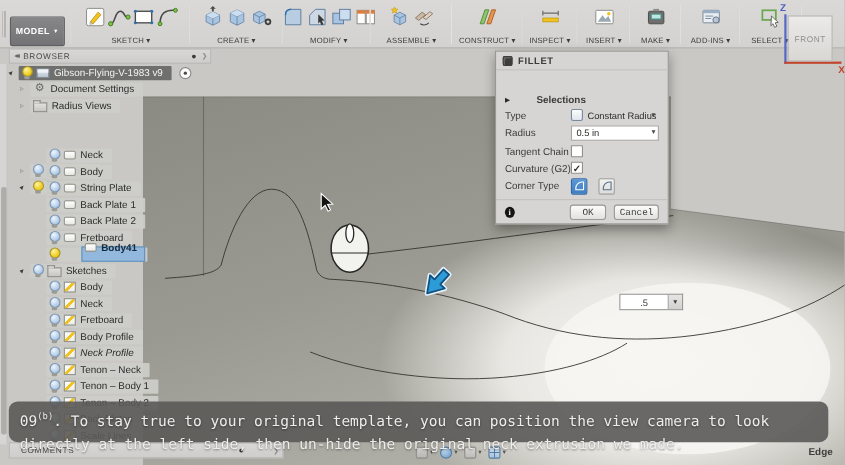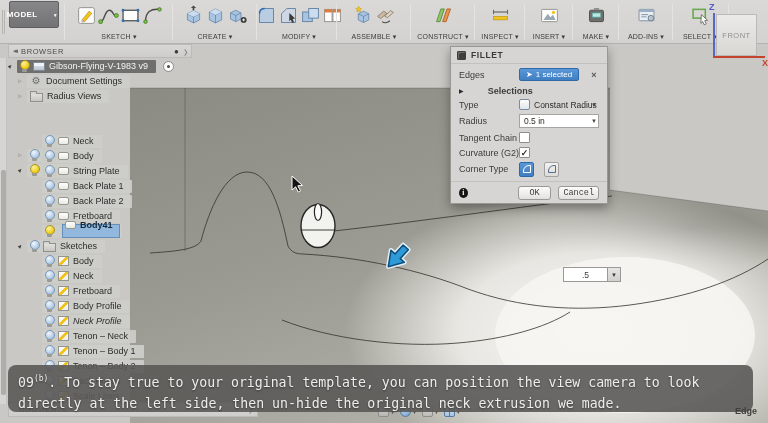--- a/index.html
+++ b/index.html
@@ -8,23 +8,23 @@
   #app *{box-sizing:border-box;}
 
   
   #canvas-svg{position:absolute;left:0;top:0;z-index:0;}
 
   
   #toolbar{position:absolute;left:0;top:0;width:768px;height:44px;z-index:10;
            background:linear-gradient(#dad9d7,#d3d2d0);border-bottom:1px solid #b3b2af;}
   #toolbar .grip{position:absolute;left:2px;top:10px;width:5px;height:24px;
     background:linear-gradient(90deg,#b5b4b1 1px,transparent 1px,transparent 2px,#b5b4b1 2px,#b5b4b1 3px,transparent 3px);}
-  #model-btn{position:absolute;left:9px;top:1px;width:50px;height:27px;background:linear-gradient(#87878a,#737376);
+  #model-btn{position:absolute;left:9px;top:15px;width:50px;height:27px;background:linear-gradient(#87878a,#737376);
     border-radius:2px;color:#fff;font-size:8px;font-weight:bold;letter-spacing:.4px;
-    display:flex;align-items:center;justify-content:flex-end;gap:15px;border:1px solid #5f5f62;cursor:default;}
+    display:flex;align-items:center;justify-content:center;gap:3px;border:1px solid #5f5f62;cursor:default;}
   .tb-sep{position:absolute;top:4px;width:1px;height:36px;background:#c1c0bd;border-right:1px solid #e4e3e1;}
   .tb-group{position:absolute;top:2px;height:40px;display:flex;flex-direction:column;align-items:center;justify-content:space-between;padding-bottom:1px;}
   .tb-icons{display:flex;align-items:center;gap:1px;height:26px;}
   .tbicon{width:21px;height:21px;display:block;}
   .tbicon svg{width:100%;height:100%;display:block;}
   .tb-label{font-size:7px;color:#3b3b39;letter-spacing:.2px;white-space:nowrap;}
 
   
   #viewcube{position:absolute;left:700px;top:2px;width:68px;height:64px;z-index:11;}
   #vc-face{position:absolute;left:16px;top:12px;width:41px;height:42px;
@@ -50,21 +50,21 @@
   .tree-row{position:absolute;display:flex;align-items:center;gap:3px;height:14px;white-space:nowrap;}
   .arrow{width:8px;font-size:7px;color:#3c3c3a;display:inline-block;text-align:center;}
   .arrow.expanded{transform:rotate(-45deg);}
   .arrow.collapsed{color:#8d8d89;}
   .chip{display:inline-flex;align-items:center;gap:4px;height:13px;padding:1px 8px 1px 3px;
         background:rgba(206,205,201,.93);border-radius:1px;justify-content:space-between;}
   .chip-root{background:#6f6f6d;}
   .chip-root .tree-label{color:#f4f4f2;}
   .tree-label{font-size:9px;color:#2c2c2a;}
   .selbox{display:inline-flex;align-items:center;gap:4px;background:#92b9dd;border:1px solid #6390b8;
-          padding:0 6px 12px 2px;height:13px;margin:-1px -6px -1px 4px;}
+          padding:0 6px 12px 2px;height:13px;margin:-1px -6px -1px 16px;}
   .selbox .tree-label{font-weight:bold;color:#16293c;}
   .bulb{width:9px;height:12px;position:relative;flex:0 0 9px;}
   .bulb::before{content:"";position:absolute;left:0;top:0;width:8px;height:8px;border-radius:50%;}
   .bulb::after{content:"";position:absolute;left:2px;top:8.5px;width:5px;height:3px;background:#9a9a96;border-radius:1px;}
   .bulb.yellow::before{background:radial-gradient(circle at 35% 30%,#fdf2a2,#f0cf1e 60%,#d9b513);border:.5px solid #a8922a;}
   .bulb.blue::before{background:radial-gradient(circle at 35% 30%,#f0f6fd,#b7cfe9 60%,#90b2d5);border:.5px solid #7b97b5;}
   .tree-icon{display:inline-block;flex:0 0 auto;}
   .ti-folder{width:13px;height:9px;background:linear-gradient(#e2e1dd,#c7c6c2);border:1px solid #8f8f8b;position:relative;margin-top:2px;}
   .ti-folder::before{content:"";position:absolute;left:-1px;top:-3px;width:5px;height:2px;background:#d6d5d1;border:1px solid #8f8f8b;border-bottom:none;}
   .ti-body{width:11px;height:8px;background:linear-gradient(#ffffff,#e8e8e4);border:1px solid #97978f;border-radius:2px;}
@@ -137,21 +137,21 @@
   .bi-cursor{background:linear-gradient(#cfcecb,#b8b7b4);border:1px solid #8f8e8b;}
   .bi-globe{background:radial-gradient(circle at 35% 30%,#bcd4ec,#6f9cc6);border:1px solid #557ca2;border-radius:50%;}
   .bi-grid{background:linear-gradient(#d8d7d5,#bcbbb8);border:1px solid #8f8e8b;}
   .bi-layout{background:
      linear-gradient(90deg,transparent 45%,#557ca2 45%,#557ca2 55%,transparent 55%),
      linear-gradient(0deg,transparent 45%,#557ca2 45%,#557ca2 55%,transparent 55%),
      linear-gradient(#cfe0f0,#a9c4de);border:1px solid #557ca2;}
   #edge-tooltip{position:absolute;left:735px;top:406px;z-index:41;font-size:9px;font-weight:bold;color:#3f3f3d;}
 
   
-  #caption{position:absolute;left:8px;top:365px;width:745px;height:47px;z-index:40;
+  #caption{position:absolute;left:8px;top:365px;width:745px;height:37px;z-index:40;
     background:rgba(90,89,86,.9);border-radius:8px;padding:3px 0 0 10px;
     font-family:"DejaVu Sans Mono",monospace;font-size:13.2px;color:#ededeb;
     text-shadow:0 1px 2px rgba(0,0,0,.45);line-height:21px;white-space:nowrap;}
   #caption sup{font-size:8px;vertical-align:6px;}
 </style>
 </head>
 <body>
 
 <div id="app">
 
@@ -601,30 +601,20 @@
           </span>
         </div>
       </div>
   </div>
 
   <div id="fillet-dialog">
     <div id="fd-header">
       <div id="fd-grip"></div>
       <div id="fd-title">FILLET</div>
     </div>
-    <div class="fd-row" style="top:20px">
-      <span class="fd-label">Edges</span>
-      <span class="fd-val">
-        <span id="fd-chip">
-          <span class="ptr">➤</span>
-          <span>1 selected</span>
-        </span>
-        <span id="fd-x">×</span>
-      </span>
-    </div>
     <div class="fd-row" style="top:36px">
       <span id="fd-selections">
         <span class="tri">▶</span>
         <span class="fd-label">Selections</span>
       </span>
     </div>
     <div class="fd-row" style="top:50px">
       <span class="fd-label">Type</span>
       <span class="fd-val">
         <span class="fd-typeicon"></span>

